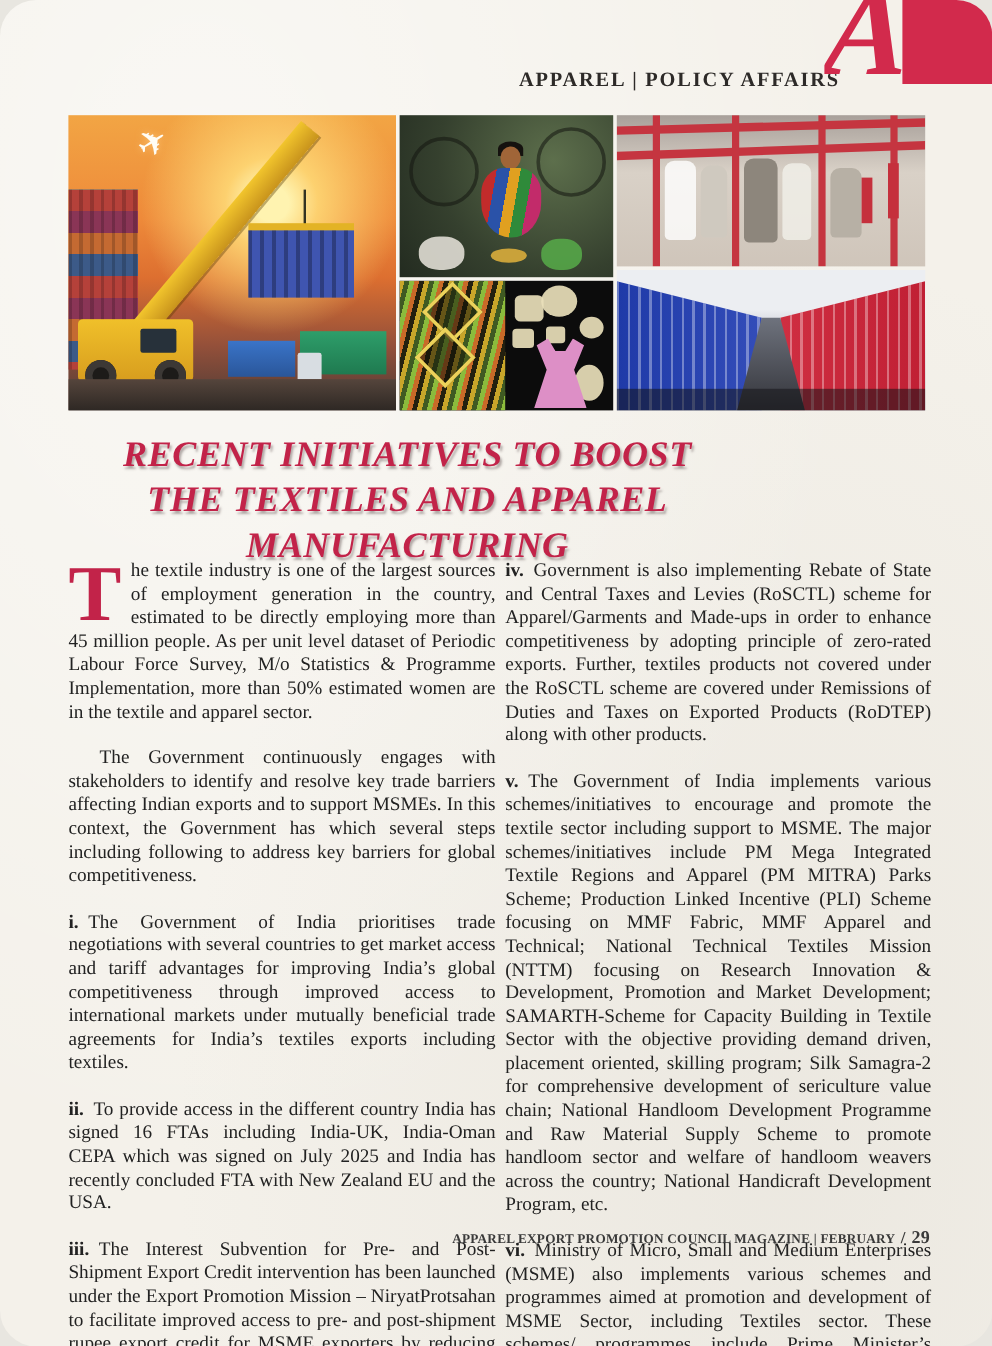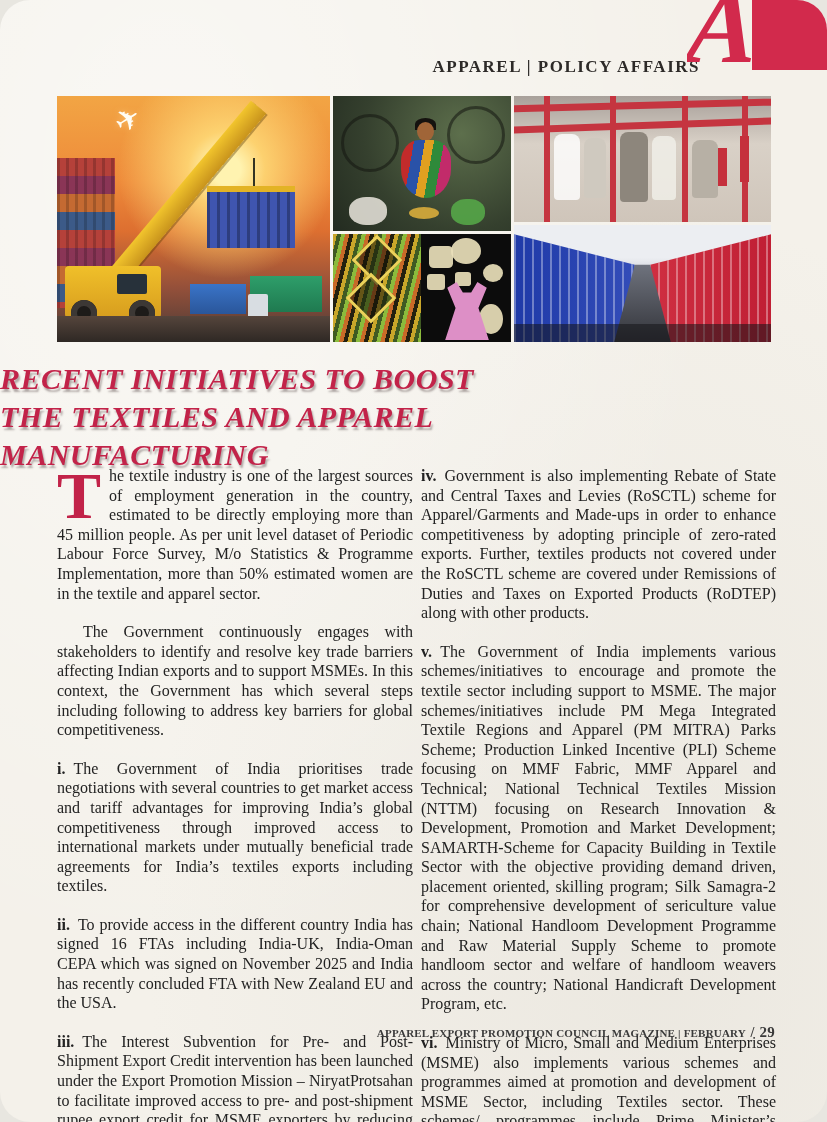--- a/index.html
+++ b/index.html
@@ -78,21 +78,21 @@
   .mill-left{position:absolute;inset:0;background:linear-gradient(90deg,#1f3aa8,#4a62cc);
     clip-path:polygon(0 8%,47% 34%,47% 100%,0 100%);}
   .mill-right{position:absolute;inset:0;background:linear-gradient(270deg,#c01f34,#e04050);
     clip-path:polygon(100% 8%,53% 34%,53% 100%,100% 100%);}
   .mill-left::after,.mill-right::after{content:"";position:absolute;inset:0;
     background:repeating-linear-gradient(90deg,rgba(255,255,255,.35) 0 2px,transparent 2px 9px);}
   .mill-aisle{position:absolute;inset:0;background:linear-gradient(180deg,#8d93a0,#33343a);
     clip-path:polygon(47% 34%,53% 34%,61% 100%,39% 100%);}
   .mill-dark-base{position:absolute;left:0;bottom:0;width:100%;height:18px;background:rgba(20,20,24,.55);}
   
-  .title{position:absolute;left:0;top:360px;width:679px;color:#c22349;
+  .title{position:absolute;left:0;top:360px;width:679px;text-align:center;color:#c22349;
     font-style:italic;font-weight:700;font-size:30px;line-height:38px;
     text-shadow:1.5px 2.5px 2px rgba(90,75,75,.45);letter-spacing:.5px;}
   
   .col{position:absolute;top:466px;width:356px;font-size:16px;line-height:19.6px;color:#222;text-align:justify;}
   .col-left{left:57px;}
   .col-right{left:421px;width:355px;}
   .col p{margin:0 0 19px;}
   .dropcap{float:left;font-weight:700;font-size:66px;line-height:52px;color:#c22349;margin:4px 8px 0 0;}
   .indent{text-indent:26px;}
   .marker{font-weight:700;padding-right:8px;}
@@ -176,21 +176,21 @@
 
   <div class="title">
     <div>RECENT INITIATIVES TO BOOST</div>
     <div>THE TEXTILES AND APPAREL MANUFACTURING</div>
   </div>
 
   <div class="col col-left">
     <p><span class="dropcap">T</span><span>he textile industry is one of the largest sources of employment generation in the country, estimated to be directly employing more than 45 million people. As per unit level dataset of Periodic Labour Force Survey, M/o Statistics &amp; Programme Implementation, more than 50% estimated women are in the textile and apparel sector.</span></p>
     <p class="indent">The Government continuously engages with stakeholders to identify and resolve key trade barriers affecting Indian exports and to support MSMEs. In this context, the Government has which several steps including following to address key barriers for global competitiveness.</p>
     <p><span class="marker">i.</span><span>The Government of India prioritises trade negotiations with several countries to get market access and tariff advantages for improving India’s global competitiveness through improved access to international markets under mutually beneficial trade agreements for India’s textiles exports including textiles.</span></p>
-    <p><span class="marker">ii.</span><span>To provide access in the different country India has signed 16 FTAs including India-UK, India-Oman CEPA which was signed on November 2025 and India has recently concluded FTA with New Zealand EU and the USA.</span></p>
+    <p><span class="marker">ii.</span><span>To provide access in the different country India has signed 16 FTAs including India-UK, India-Oman CEPA which was signed on July 2025 and India has recently concluded FTA with New Zealand EU and the USA.</span></p>
     <p><span class="marker">iii.</span><span>The Interest Subvention for Pre- and Post-Shipment Export Credit intervention has been launched under the Export Promotion Mission – NiryatProtsahan to facilitate improved access to pre- and post-shipment rupee export credit for MSME exporters by reducing the cost of such credit and providing a rules-based and transparent interest-relief mechanism, with the objective of enhancing liquidity for MSME exporters and enabling them to meet working-capital requirements efficiently.</span></p>
   </div>
 
   <div class="col col-right">
     <p><span class="marker">iv.</span><span>Government is also implementing Rebate of State and Central Taxes and Levies (RoSCTL) scheme for Apparel/Garments and Made-ups in order to enhance competitiveness by adopting principle of zero-rated exports. Further, textiles products not covered under the RoSCTL scheme are covered under Remissions of Duties and Taxes on Exported Products (RoDTEP) along with other products.</span></p>
     <p><span class="marker">v.</span><span>The Government of India implements various schemes/initiatives to encourage and promote the textile sector including support to MSME. The major schemes/initiatives include PM Mega Integrated Textile Regions and Apparel (PM MITRA) Parks Scheme; Production Linked Incentive (PLI) Scheme focusing on MMF Fabric, MMF Apparel and Technical; National Technical Textiles Mission (NTTM) focusing on Research Innovation &amp; Development, Promotion and Market Development; SAMARTH-Scheme for Capacity Building in Textile Sector with the objective providing demand driven, placement oriented, skilling program; Silk Samagra-2 for comprehensive development of sericulture value chain; National Handloom Development Programme and Raw Material Supply Scheme to promote handloom sector and welfare of handloom weavers across the country; National Handicraft Development Program, etc.</span></p>
     <p><span class="marker">vi.</span><span>Ministry of Micro, Small and Medium Enterprises (MSME) also implements various schemes and programmes aimed at promotion and development of MSME Sector, including Textiles sector. These schemes/ programmes include Prime Minister’s Employment Generation Programme (PMEGP), Credit Guarantee Scheme for Micro and Small Enterprises (CGTMSE), PM Vishwakarma etc.</span></p>
   </div>
 
   <div class="footer">

